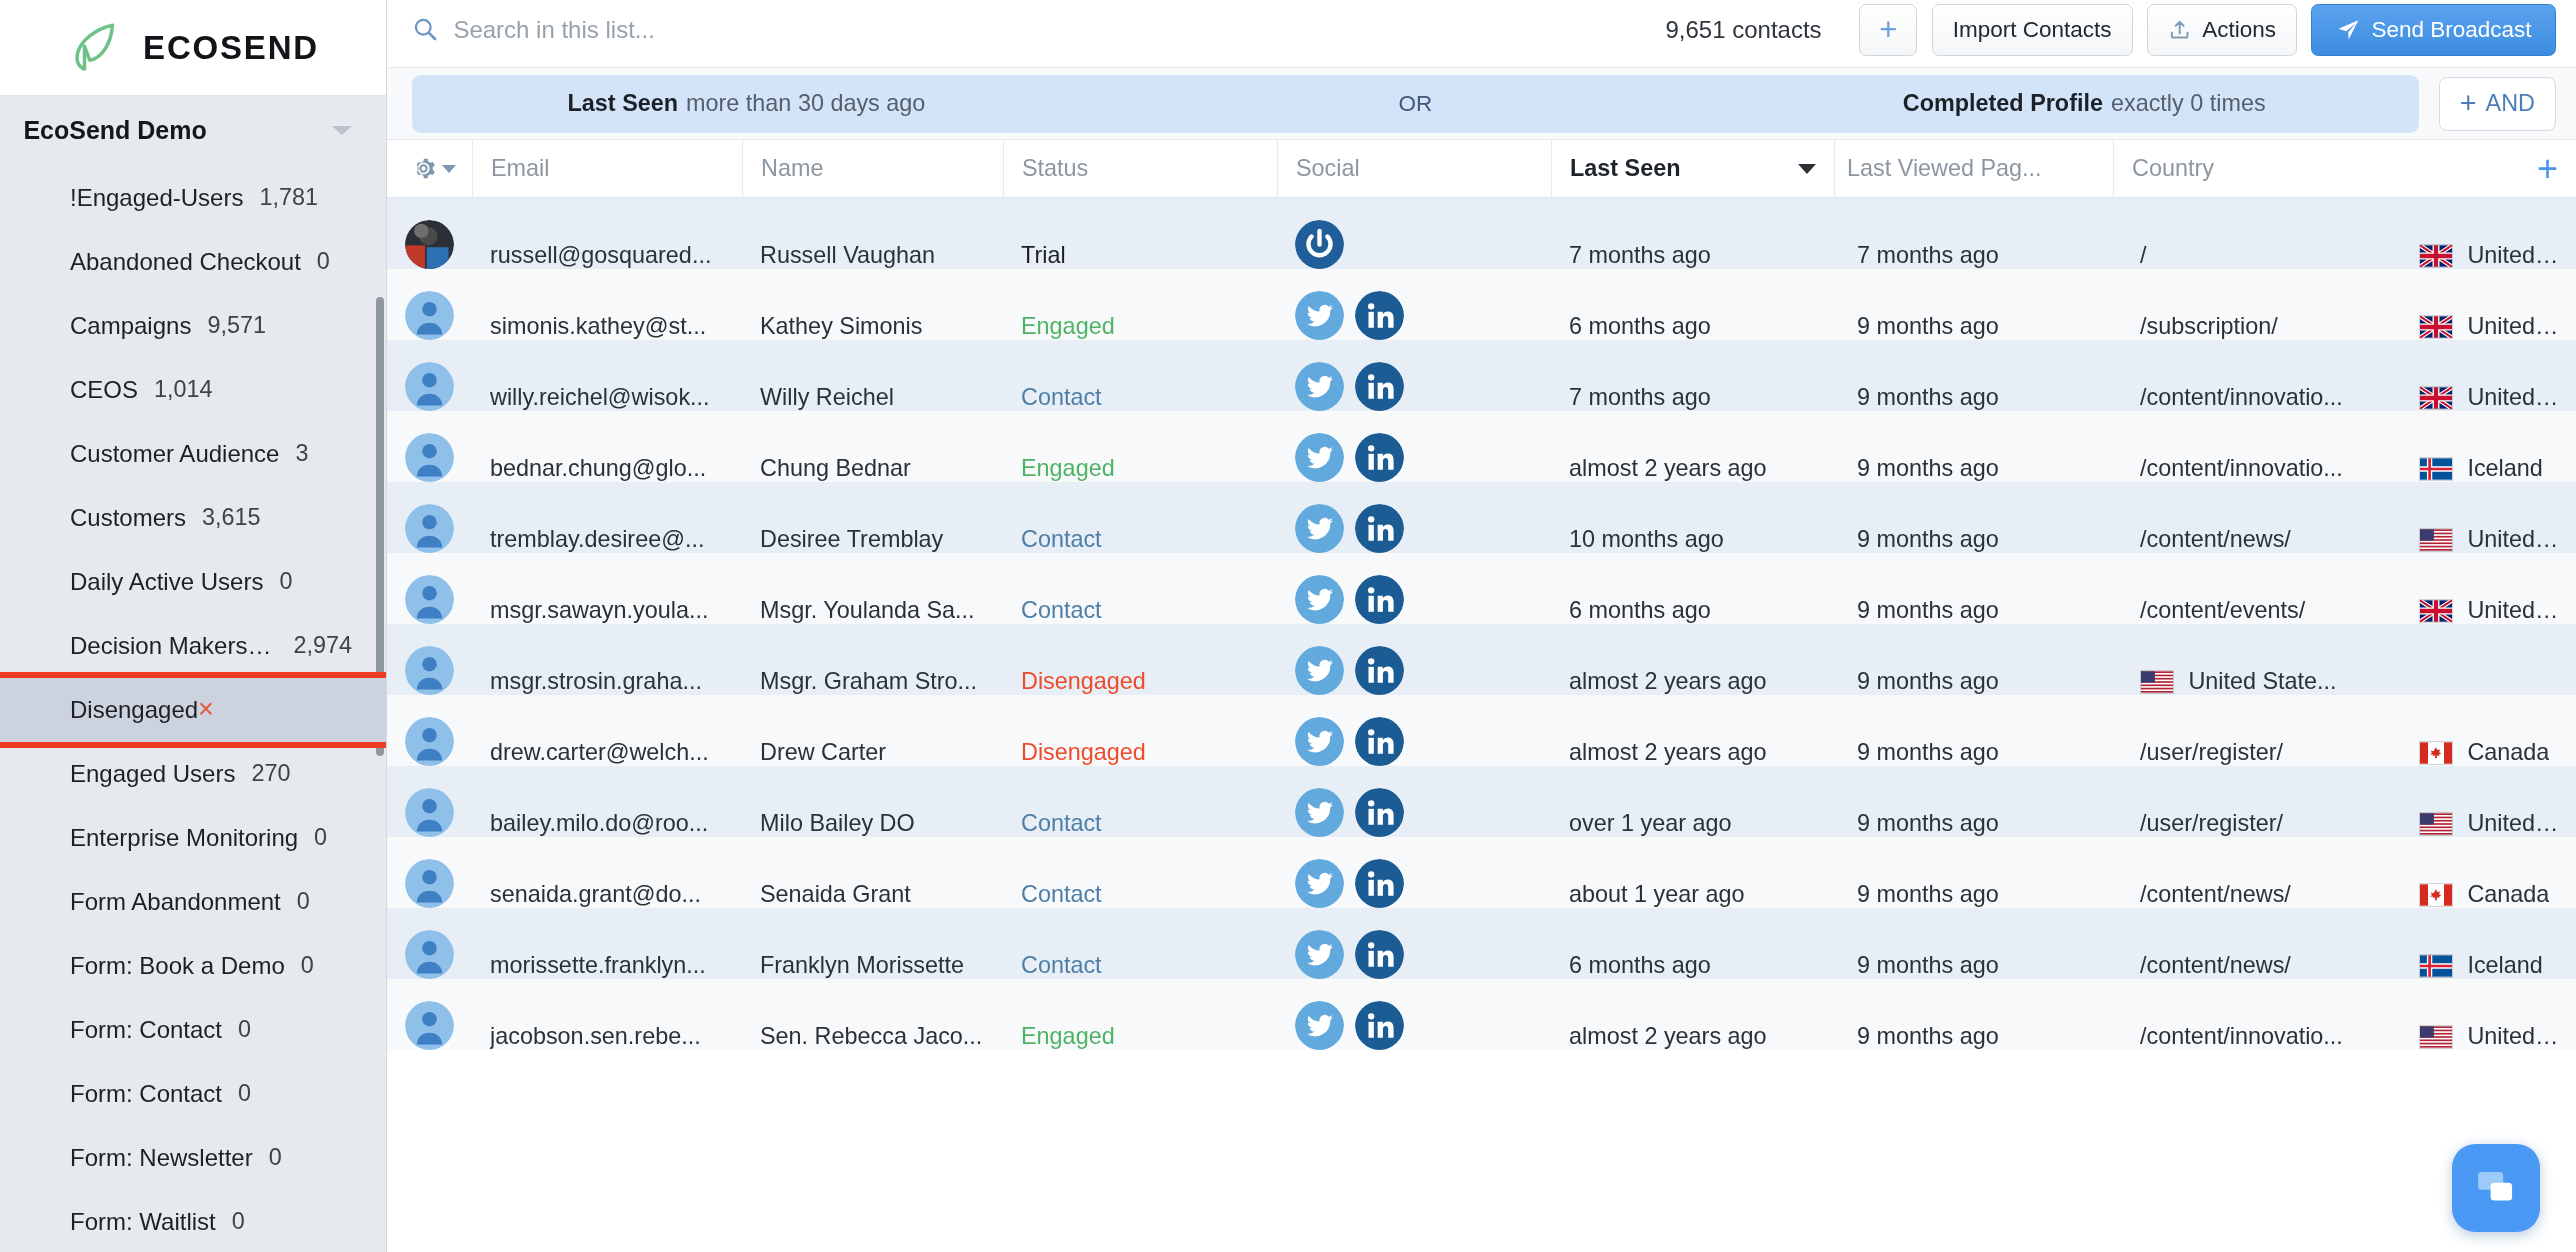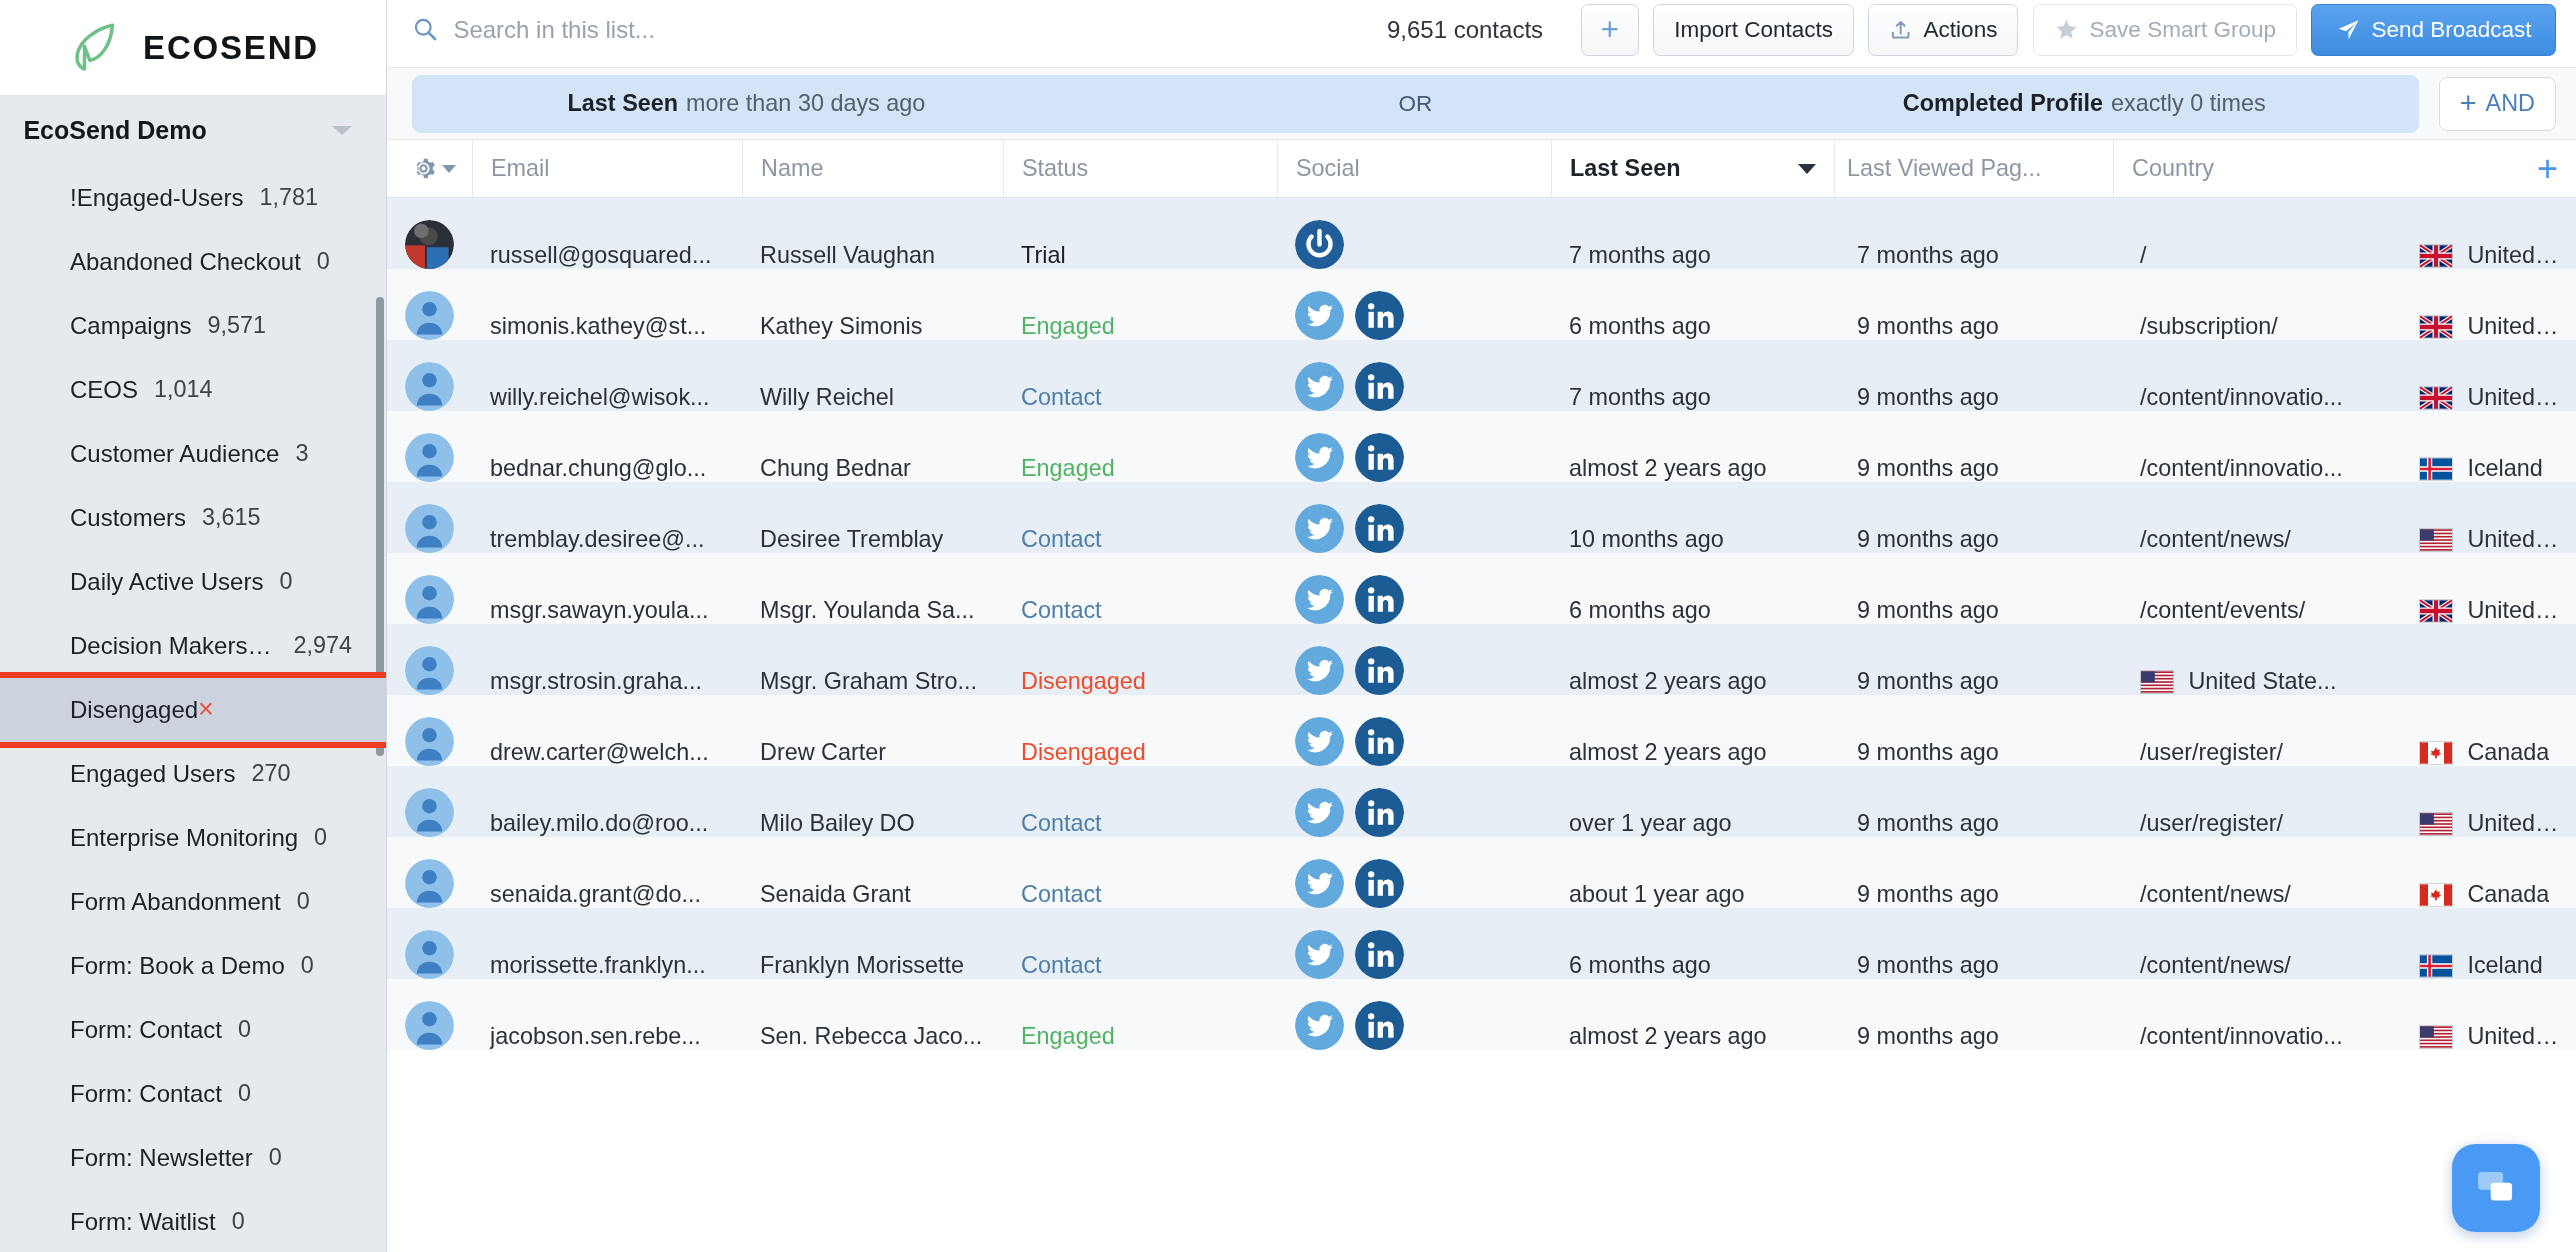--- a/index.html
+++ b/index.html
@@ -323,26 +323,20 @@
       </button>
 
       <button class="btn">
         <svg class="icon-upload" viewBox="0 0 24 24">
           <path d="M4 15v4a1 1 0 001 1h14a1 1 0 001-1v-4" fill="none" stroke="#7f9bb8" stroke-width="2" stroke-linecap="round"></path>
           <path d="M12 16V4M12 4l-4 4M12 4l4 4" fill="none" stroke="#7f9bb8" stroke-width="2" stroke-linecap="round"></path>
         </svg>
         <span>Actions</span>
       </button>
 
-      <button class="btn btn-ghost">
-        <svg class="icon-star" viewBox="0 0 24 24">
-          <path d="M12 2.5l2.9 6.2 6.6.8-4.9 4.6 1.3 6.7L12 17.5 6.1 20.8l1.3-6.7L2.5 9.5l6.6-.8z"></path>
-        </svg>
-        <span>Save Smart Group</span>
-      </button>
 
       <button class="btn btn-primary">
         <svg class="icon-send" viewBox="0 0 24 24">
           <path d="M21.5 3L2.5 11.3l7.2 2.3 9.4-7.6-7.3 8.6.4 7 2.2-4.6z"></path>
         </svg>
         <span>Send Broadcast</span>
       </button>
     </div>
 
     <div class="filterbar">

